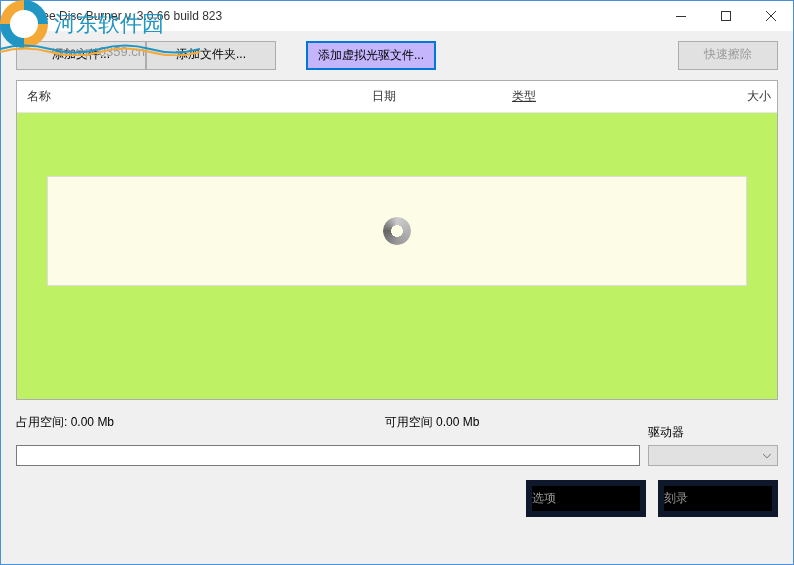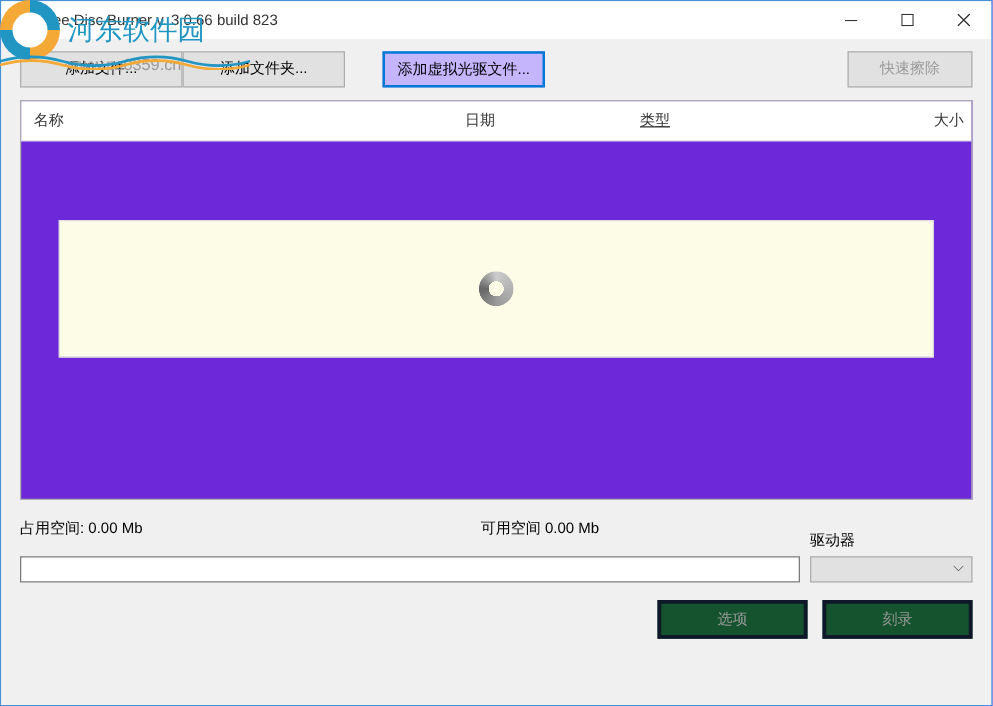--- a/index.html
+++ b/index.html
@@ -82,21 +82,21 @@
       background: #c4b5fd;
     }
     .tool-spacer { width: 30px; }
     .tool-btn.erase {
       margin-left: auto;
       width: 100px;
       color: #999;
       background: #e1e1e1;
     }
     .file-list {
-      background: #6d28d9;
+      background: #bef264;
       border: 1px solid #adadad;
       height: 320px;
       position: relative;
     }
     .list-header {
       display: flex;
       border-bottom: 1px solid #e8e8e8;
       padding: 5px 0;
       background: #fff;
     }
@@ -219,23 +219,23 @@
     }
     .bottom-row {
       display: flex;
       justify-content: flex-end;
       gap: 12px;
       margin-top: 14px;
     }
     .bottom-btn {
       width: 120px;
       padding: 4px 0;
-      background: #14532d;
-      border: 3px solid #0f172a;
-      text-align: center;
+      background: #000000;
+      border: 6px solid #0f172a;
+      text-align: left;
       color: #999;
       cursor: pointer;
       font-size: 12px;
     }
   </style>
 </head>
 <body>
 
 <div class="watermark-logo">
   <span class="wm-circle"></span><span class="wm-text-cn">河东软件园</span>

